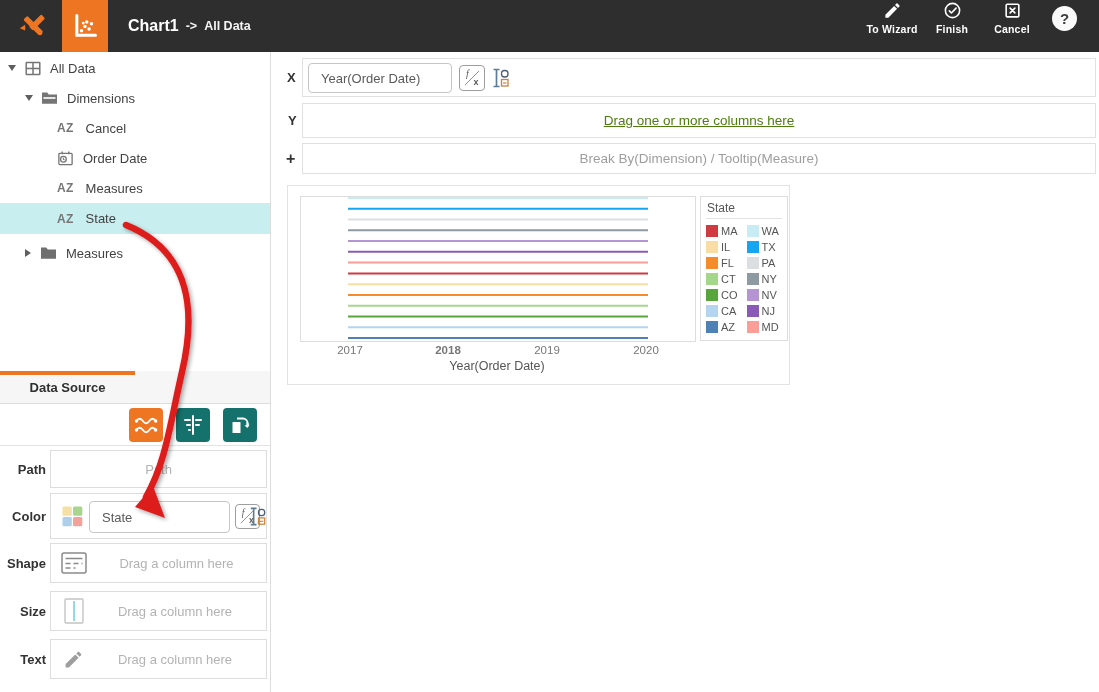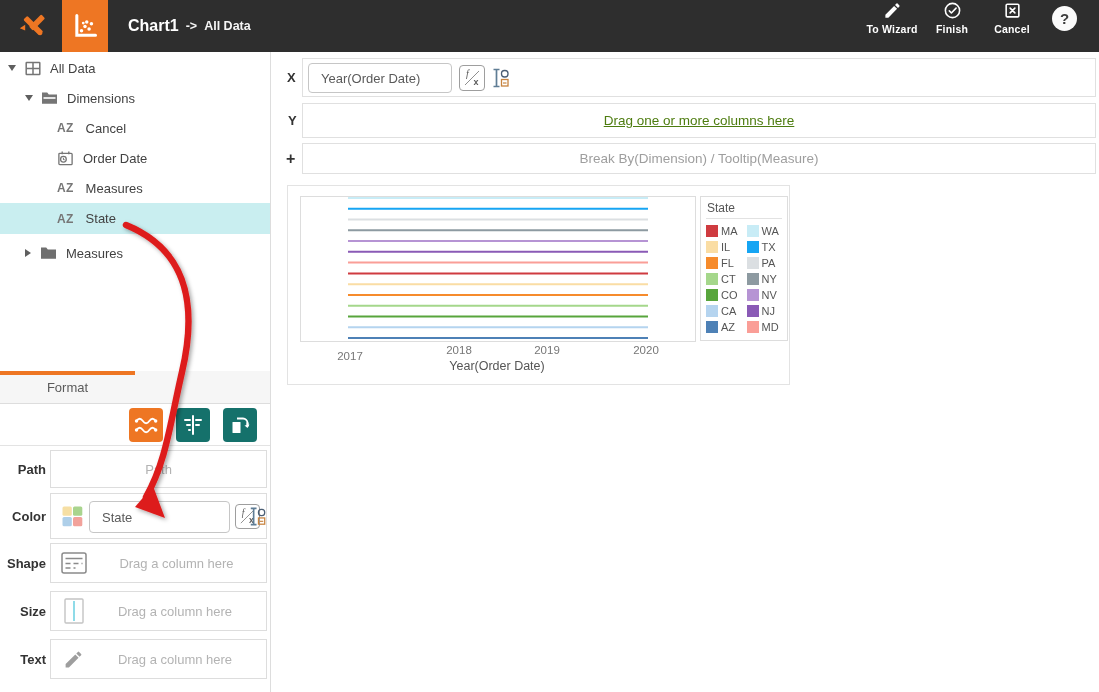--- a/index.html
+++ b/index.html
@@ -245,22 +245,22 @@
     <line x1="61" x2="361" y1="77.62" y2="77.62" stroke="#fa9e97" stroke-width="2"></line>
     <line x1="61" x2="361" y1="88.39" y2="88.39" stroke="#cf3b40" stroke-width="2"></line>
     <line x1="61" x2="361" y1="99.16" y2="99.16" stroke="#fadda4" stroke-width="2"></line>
     <line x1="61" x2="361" y1="109.92999999999999" y2="109.92999999999999" stroke="#f68b2c" stroke-width="2"></line>
     <line x1="61" x2="361" y1="120.69999999999999" y2="120.69999999999999" stroke="#a5d78b" stroke-width="2"></line>
     <line x1="61" x2="361" y1="131.47" y2="131.47" stroke="#58a53c" stroke-width="2"></line>
     <line x1="61" x2="361" y1="142.24" y2="142.24" stroke="#b5d4ef" stroke-width="2"></line>
     <line x1="61" x2="361" y1="153.01" y2="153.01" stroke="#4e81b6" stroke-width="2"></line>
   </svg>
 <div class="abs xticks" id="x-ticks">
-    <span class="tick" style="left: 43px; margin-top: 6px;">2017</span>
-    <span class="tick" style="left: 152px;">2018</span>
+    <span class="tick" style="left: 43px;">2017</span>
+    <span class="tick" style="left: 141px; font-weight: bold;">2018</span>
     <span class="tick" style="left: 240px;">2019</span>
     <span class="tick" style="left: 339px;">2020</span>
   </div>
 <div class="abs xlabel">Year(Order Date)</div>
 
 <div class="abs legend">
   <div class="leg-title">State</div>
   <div class="leg-cols" id="legend-cols">
       <div class="leg-col">
         <div class="leg-row">
@@ -320,21 +320,21 @@
         <div class="leg-row">
           <span class="leg-swatch" style="background: rgb(250, 158, 151);"></span>
           <span class="leg-label">MD</span>
         </div>
       </div>
     </div>
 </div>
 
 <div class="abs tab-indicator"></div>
 <div class="abs tabbar">
-  <div class="tab tab-inactive">Format</div>
+  <div class="tab tab-active">Data Source</div>
 </div>
 
 <div class="abs iconrow"></div>
 <div class="abs sqbtn orange" style="left:129px;">
   <svg width="26" height="26" viewBox="0 0 26 26" fill="none" stroke="#fff" stroke-width="1.8">
     <path d="M3.5 9 q3.2 -4.5 6.4 0 t6.4 0 t6.4 0"></path>
     <path d="M3.5 18 q3.2 -4.5 6.4 0 t6.4 0 t6.4 0"></path>
     <g fill="#fff" stroke="none">
         <circle cx="3.5" cy="9" r="1.7"></circle>
         <circle cx="22.7" cy="9" r="1.7"></circle>

